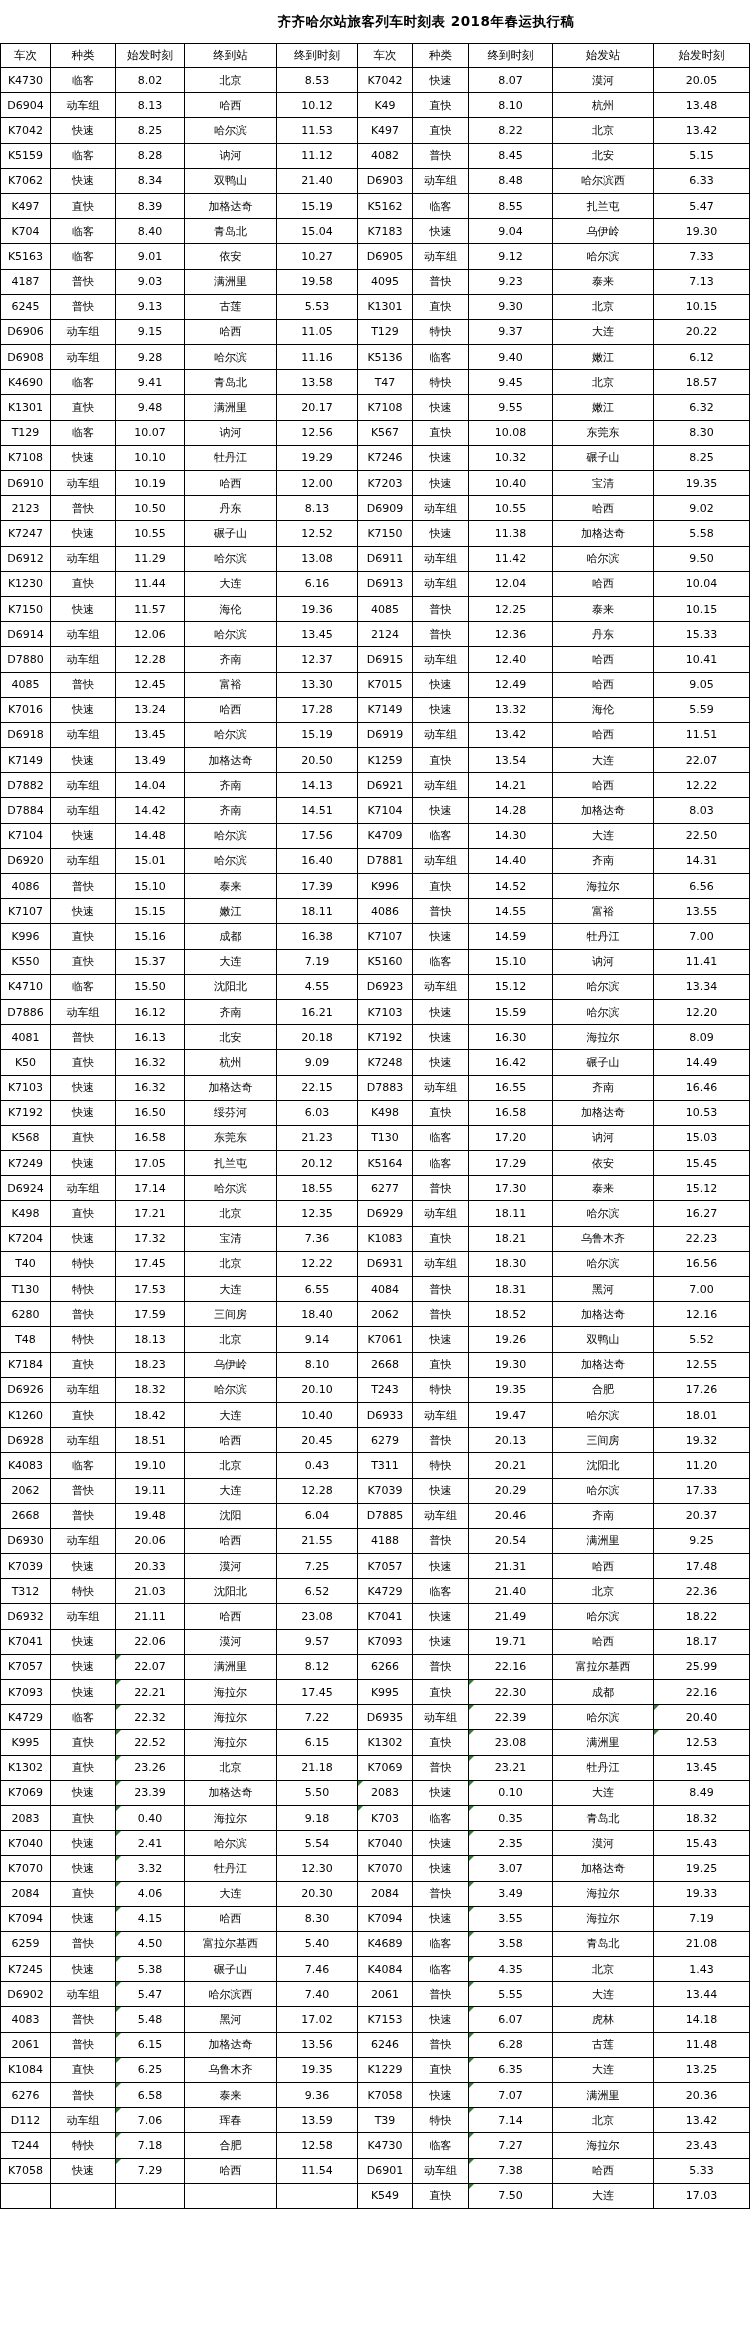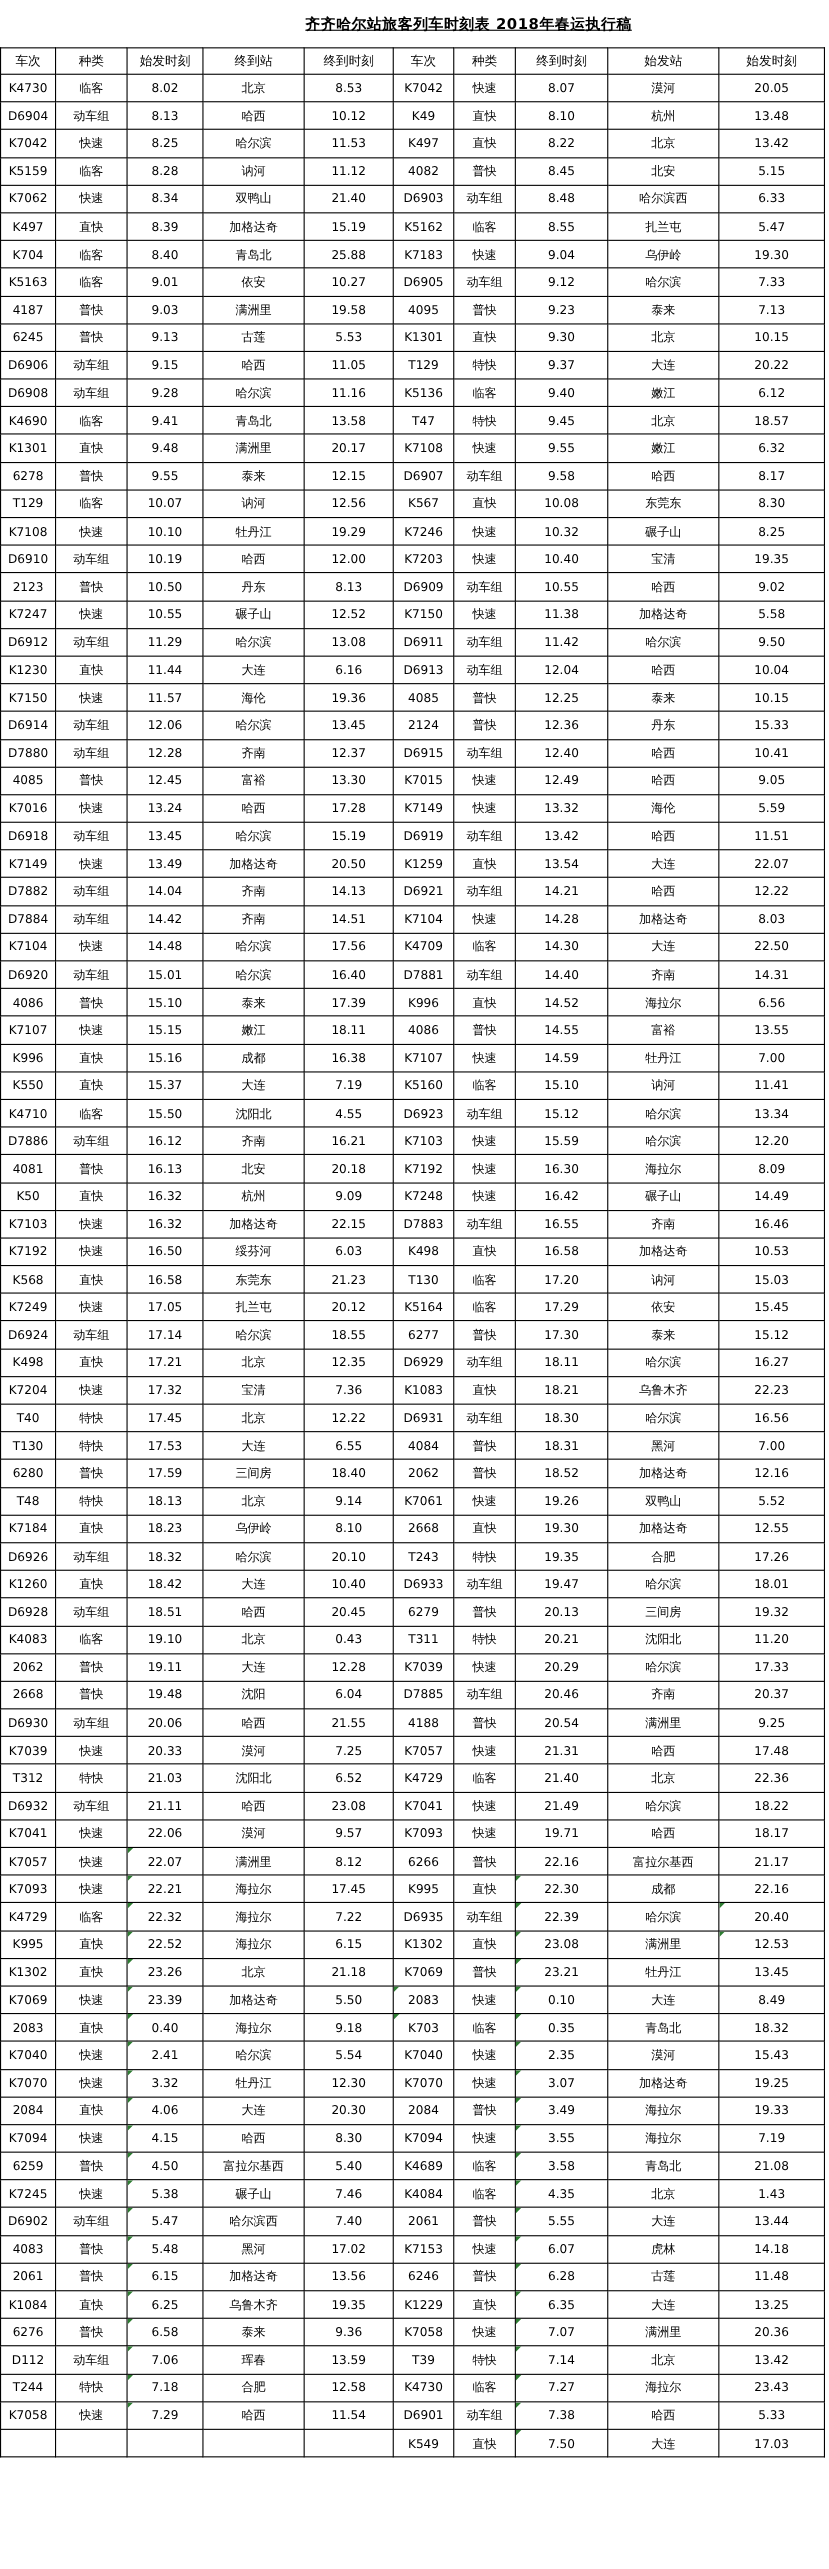--- a/index.html
+++ b/index.html
@@ -16,21 +16,20 @@
     width: 754px;
     height: 2335px;
     background: #ffffff;
     overflow: hidden;
   }
   .title-bar {
     height: 43px;
     display: flex;
     align-items: center;
     justify-content: center;
-    text-decoration: underline;
   }
   .title-text {
     font-size: 13.5px;
     font-weight: bold;
     letter-spacing: 0.5px;
     transform: translateX(49px);
     white-space: nowrap;
   }
   table.timetable {
     border-collapse: collapse;
@@ -177,21 +176,21 @@
           <td>临客</td>
           <td>8.55</td>
           <td>扎兰屯</td>
           <td>5.47</td>
         </tr>
         <tr>
           <td>K704</td>
           <td>临客</td>
           <td>8.40</td>
           <td>青岛北</td>
-          <td>25.88</td>
+          <td>15.04</td>
           <td>K7183</td>
           <td>快速</td>
           <td>9.04</td>
           <td>乌伊岭</td>
           <td>19.30</td>
         </tr>
         <tr>
           <td>K5163</td>
           <td>临客</td>
           <td>9.01</td>
@@ -269,32 +268,20 @@
           <td>9.48</td>
           <td>满洲里</td>
           <td>20.17</td>
           <td>K7108</td>
           <td>快速</td>
           <td>9.55</td>
           <td>嫩江</td>
           <td>6.32</td>
         </tr>
         <tr>
-          <td>6278</td>
-          <td>普快</td>
-          <td>9.55</td>
-          <td>泰来</td>
-          <td>12.15</td>
-          <td>D6907</td>
-          <td>动车组</td>
-          <td>9.58</td>
-          <td>哈西</td>
-          <td>8.17</td>
-        </tr>
-        <tr>
           <td>T129</td>
           <td>临客</td>
           <td>10.07</td>
           <td>讷河</td>
           <td>12.56</td>
           <td>K567</td>
           <td>直快</td>
           <td>10.08</td>
           <td>东莞东</td>
           <td>8.30</td>
@@ -878,21 +865,21 @@
         <tr>
           <td>K7057</td>
           <td>快速</td>
           <td class="mk">22.07</td>
           <td>满洲里</td>
           <td>8.12</td>
           <td>6266</td>
           <td>普快</td>
           <td>22.16</td>
           <td>富拉尔基西</td>
-          <td>21.17</td>
+          <td>25.99</td>
         </tr>
         <tr>
           <td>K7093</td>
           <td>快速</td>
           <td class="mk">22.21</td>
           <td>海拉尔</td>
           <td>17.45</td>
           <td>K995</td>
           <td>直快</td>
           <td class="mk">22.30</td>

